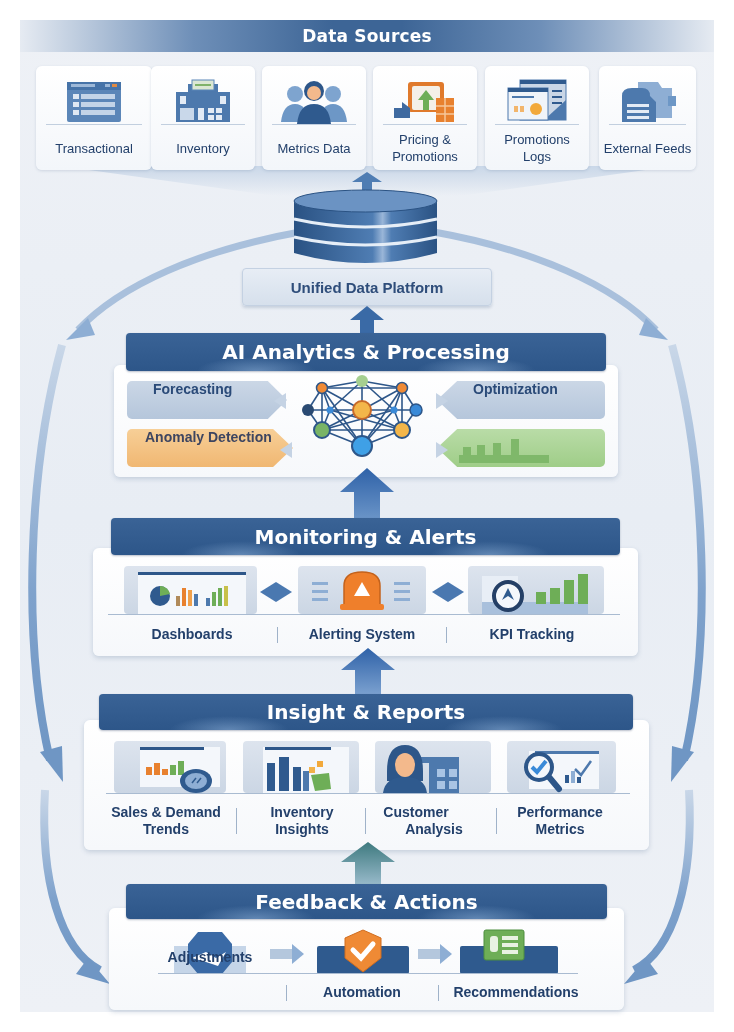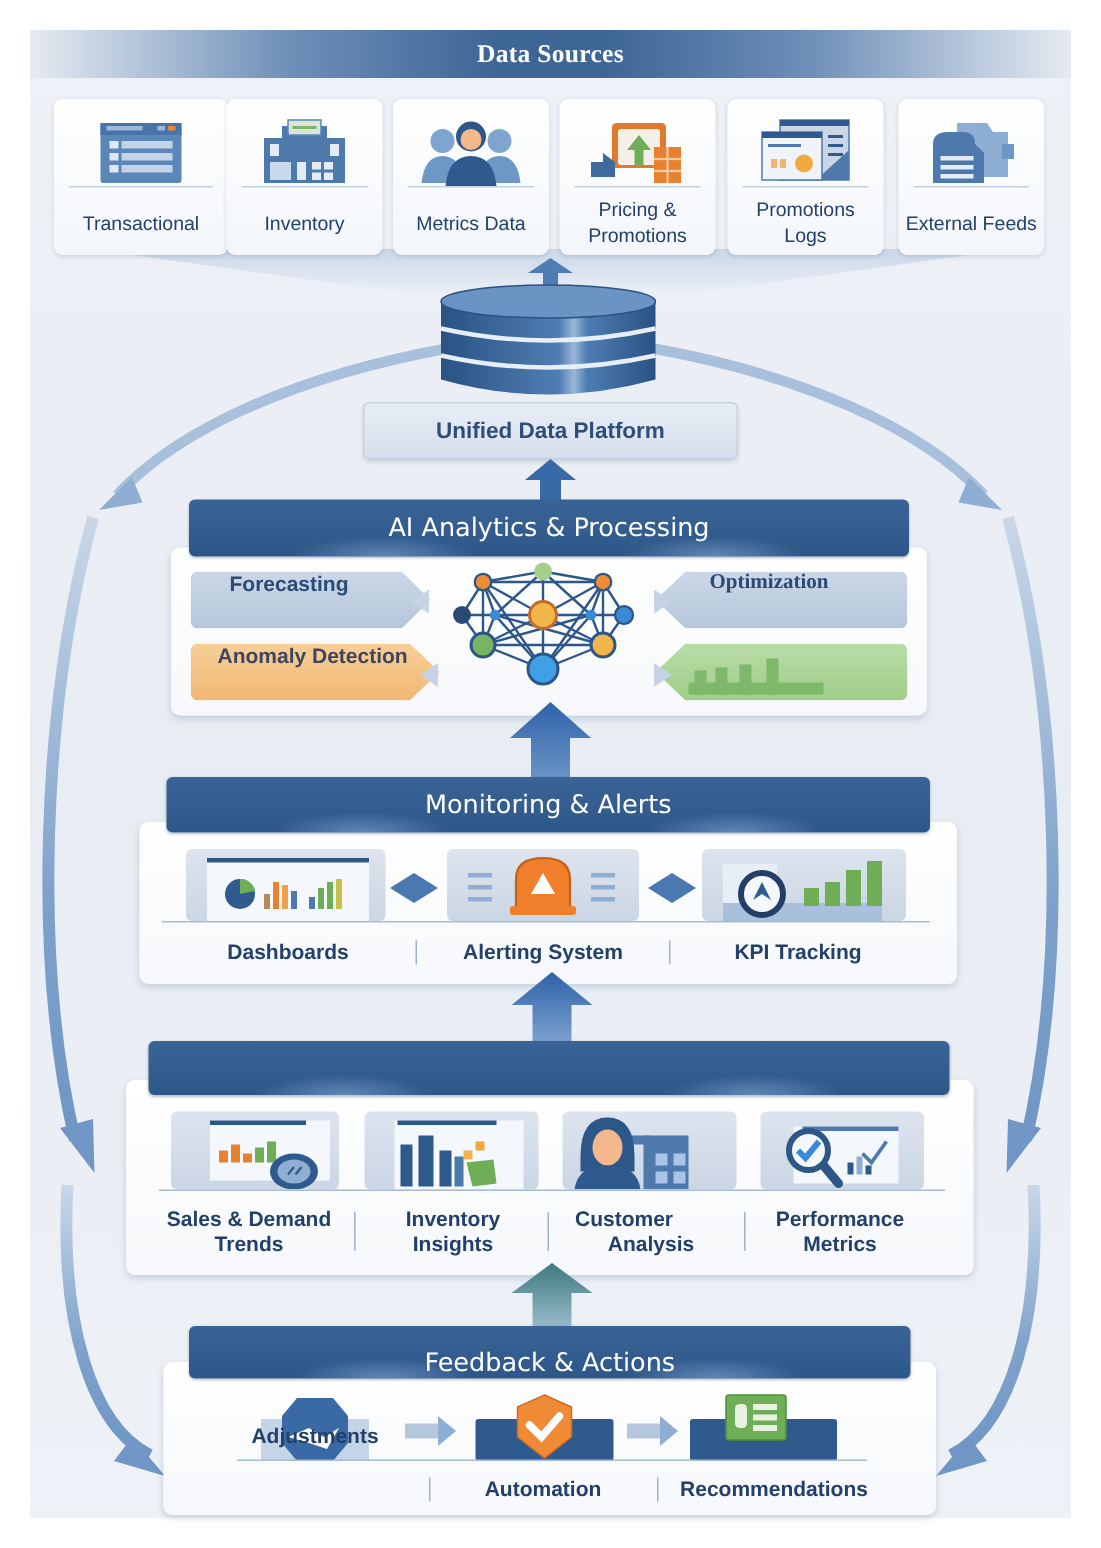--- a/index.html
+++ b/index.html
@@ -15,21 +15,21 @@
     background: linear-gradient(180deg, #eef1f6 0%, #e8edf4 50%, #eef1f6 100%);
   }
   .abs { position: absolute; }
 
   
   .ds-banner {
     position: absolute; left: 20px; top: 20px; width: 694px; height: 32px;
     background: linear-gradient(90deg, #e6ebf2 0%, #6e8fb8 25%, #3d6596 45%, #3d6596 55%, #6e8fb8 75%, #e6ebf2 100%);
     display: flex; align-items: center; justify-content: center;
   }
-  .ds-banner span { color: #fff; font-weight: bold; font-size: 17px; letter-spacing: 0.2px; font-family: Liberation Serif, serif; }
+  .ds-banner span { color: #fff; font-weight: bold; font-size: 17px; letter-spacing: 0.2px; }
 
   .ds-fan {
     position: absolute; left: 60px; top: 166px; width: 614px; height: 30px;
     background: linear-gradient(180deg, #c9d7e8 0%, rgba(220,229,240,0) 100%);
     clip-path: polygon(0 0, 100% 0, 65% 100%, 35% 100%);
   }
 
   .src-card {
     position: absolute; top: 66px; height: 104px;
     background: linear-gradient(180deg, #ffffff 0%, #f3f6fa 100%);
@@ -66,21 +66,21 @@
     box-shadow: 0 2px 5px rgba(60,90,130,0.22);
   }
   .header {
     position: absolute;
     background: linear-gradient(180deg, #3a6396 0%, #2d5689 100%);
     border-radius: 4px;
     display: flex; align-items: center; justify-content: center;
     overflow: hidden;
     box-shadow: 0 1px 2px rgba(20,40,80,0.3);
   }
-  .header span { color: #ffffff; font-weight: normal; font-size: 17px; position: relative; z-index: 2; }
+  .header span { color: #ffffff; font-weight: bold; font-size: 20px; position: relative; z-index: 2; }
   .header .wave {
     position: absolute; bottom: 0; width: 120px; height: 14px;
     background: radial-gradient(ellipse at 50% 100%, rgba(140,175,215,0.55) 0%, rgba(140,175,215,0) 70%);
   }
 
   .sub-label { position: absolute; font-size: 14px; color: #23406b; font-family: "Liberation Sans", sans-serif; font-weight: bold; text-align: center; line-height: 17px; }
   .vsep { position: absolute; width: 1px; height: 16px; background: #9fb2c9; }
   .hrule { position: absolute; height: 1px; background: #a9bbd1; }
 
   .thumb {
@@ -88,21 +88,21 @@
     background: linear-gradient(180deg, #dde4ee 0%, #cbd6e4 100%);
     overflow: hidden;
   }
 
   
   .pill {
     position: absolute; height: 38px; display: flex; 
     font-size: 14px; font-weight: bold; font-family: "Liberation Sans", sans-serif;
   }
   .pill-left { clip-path: polygon(0 0, 88% 0, 100% 50%, 88% 100%, 0 100%); border-radius: 5px 0 0 5px; }
-  .pill-right { clip-path: polygon(12% 0, 100% 0, 100% 100%, 12% 100%, 0 50%); border-radius: 0 5px 5px 0; font-family: Liberation Serif, serif; }
+  .pill-right { clip-path: polygon(12% 0, 100% 0, 100% 100%, 12% 100%, 0 50%); border-radius: 0 5px 5px 0; }
 
   .up-arrow { position: absolute; }
 </style>
 </head>
 <body>
 
 <div id="canvas"></div>
 
 <svg class="abs" style="left:0;top:0;" width="734" height="1032">
   <defs>
@@ -440,20 +440,21 @@
         <stop offset="1" stop-color="#7aa0cf"></stop>
       </linearGradient>
     </defs>
   <polygon points="27,0 54,22 40,22 40,46 14,46 14,22 0,22" fill="url(#ag2)"></polygon>
 </svg>
 
 <div class="panel" style="left:84px;top:720px;width:565px;height:130px;"></div>
 <div class="header" style="left:99px;top:694px;width:534px;height:36px;">
   <div class="wave" style="left:70px;"></div>
   <div class="wave" style="right:70px;"></div>
+  <span>Insight &amp; Reports</span>
 </div>
 
 <div class="thumb" style="left:114px;top:741px;width:112px;height:52px;">
   <svg width="112" height="52">
     <rect x="26" y="6" width="80" height="40" fill="#f4f7fb"></rect>
     <rect x="26" y="6" width="64" height="3" fill="#2d5689"></rect>
     <rect x="32" y="26" width="6" height="8" fill="#e8812f"></rect>
     <rect x="40" y="22" width="6" height="12" fill="#e8812f"></rect>
     <rect x="48" y="28" width="6" height="6" fill="#e8812f"></rect>
     <rect x="56" y="24" width="6" height="10" fill="#6eae57"></rect>
@@ -529,21 +530,21 @@
   <defs>
       <linearGradient id="ag3" x1="0" y1="0" x2="0" y2="1">
         <stop offset="0" stop-color="#3e7a7f"></stop>
         <stop offset="1" stop-color="#9fbfd0"></stop>
       </linearGradient>
     </defs>
   <polygon points="27,0 54,20 40,20 40,46 14,46 14,20 0,20" fill="url(#ag3)"></polygon>
 </svg>
 
 <div class="panel" style="left:109px;top:908px;width:515px;height:102px;"></div>
-<div class="header" style="left:126px;top:884px;width:481px;height:35px;align-items:flex-end;">
+<div class="header" style="left:126px;top:884px;width:481px;height:35px;">
   <div class="wave" style="left:70px;"></div>
   <div class="wave" style="right:70px;"></div>
   <span>Feedback &amp; Actions</span>
 </div>
 
 <svg class="abs" style="left:170px;top:928px;" width="80" height="46">
   <rect x="4" y="18" width="24" height="28" fill="#c5d5e8"></rect>
   <rect x="52" y="18" width="24" height="28" fill="#c5d5e8"></rect>
   <g>
     <polygon points="28,4 52,4 62,16 62,34 52,46 28,46 18,34 18,16" fill="#3a6aa6"></polygon>

